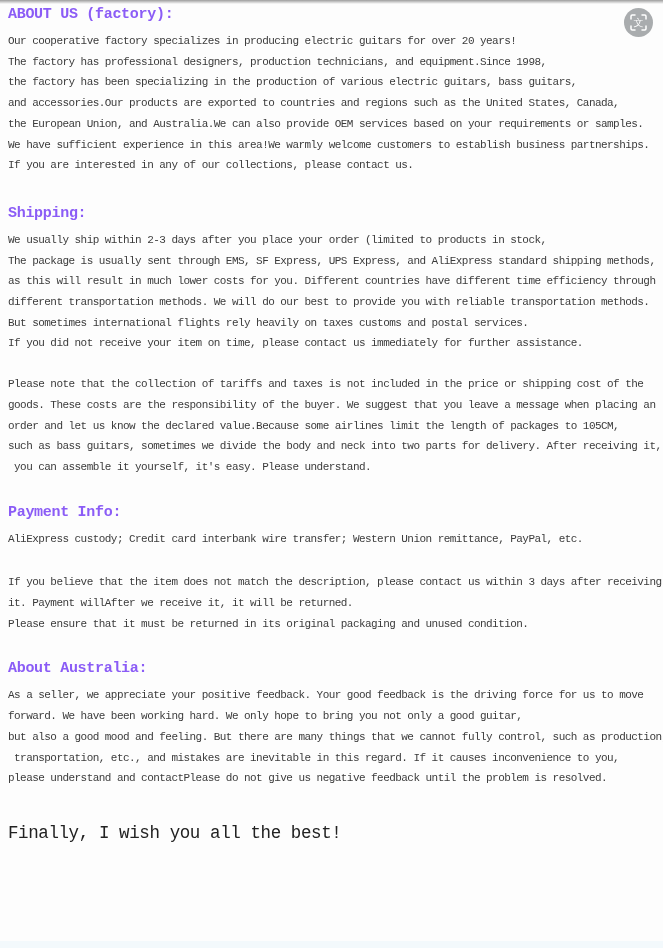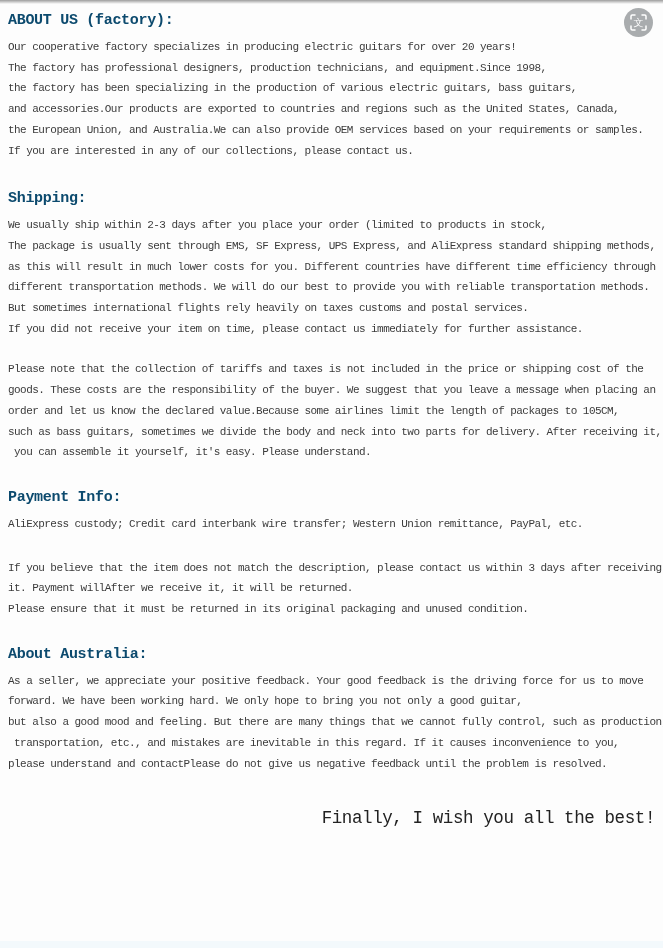--- a/index.html
+++ b/index.html
@@ -42,26 +42,26 @@
     align-items: center;
     justify-content: center;
     cursor: pointer;
   }
   .translate-btn svg { display: block; }
   .doc {
     position: relative;
     padding: 3px 8px 0 8px;
   }
   h2.sec-heading {
-    margin: 6px 0 5px 0;
+    margin: 0 0 5px 0;
     font-size: 15px;
     line-height: 23px;
     font-weight: bold;
     letter-spacing: -0.3px;
-    color: #0c4a6e;
+    color: #8b5cf6;
     font-family: "Liberation Mono", "DejaVu Sans Mono", monospace;
   }
   .section { margin-bottom: 23px; }
   .section-about { margin-bottom: 26px; }
   .section-feedback { margin-top: 8px; }
   .para { margin: 0 0 20px 0; }
   .para:last-child { margin-bottom: 0; }
   .line {
     font-size: 11px;
     letter-spacing: -0.55px;
@@ -69,21 +69,20 @@
     white-space: pre;
     color: #3b3b3b;
   }
   .closing {
     margin-top: 31px;
     font-size: 17.5px;
     letter-spacing: -0.4px;
     line-height: 26px;
     color: #222;
     white-space: pre;
-    text-align: right;
   }
 </style>
 </head>
 <body>
 
 <div class="page">
 
   <div class="top-shadow"></div>
 
   <div class="translate-btn" title="">
@@ -101,20 +100,21 @@
   <div class="doc">
 
     <div class="section section-about">
       <h2 class="sec-heading">ABOUT US (factory):</h2>
       <div class="para">
           <div class="line">Our cooperative factory specializes in producing electric guitars for over 20 years!</div>
           <div class="line">The factory has professional designers, production technicians, and equipment.Since 1998,</div>
           <div class="line">the factory has been specializing in the production of various electric guitars, bass guitars,</div>
           <div class="line">and accessories.Our products are exported to countries and regions such as the United States, Canada,</div>
           <div class="line">the European Union, and Australia.We can also provide OEM services based on your requirements or samples.</div>
+          <div class="line">We have sufficient experience in this area!We warmly welcome customers to establish business partnerships.</div>
           <div class="line">If you are interested in any of our collections, please contact us.</div>
         </div>
     </div>
 
     <div class="section">
       <h2 class="sec-heading">Shipping:</h2>
       <div class="para">
           <div class="line">We usually ship within 2-3 days after you place your order (limited to products in stock,</div>
           <div class="line">The package is usually sent through EMS, SF Express, UPS Express, and AliExpress standard shipping methods,</div>
           <div class="line">as this will result in much lower costs for you. Different countries have different time efficiency through</div>

